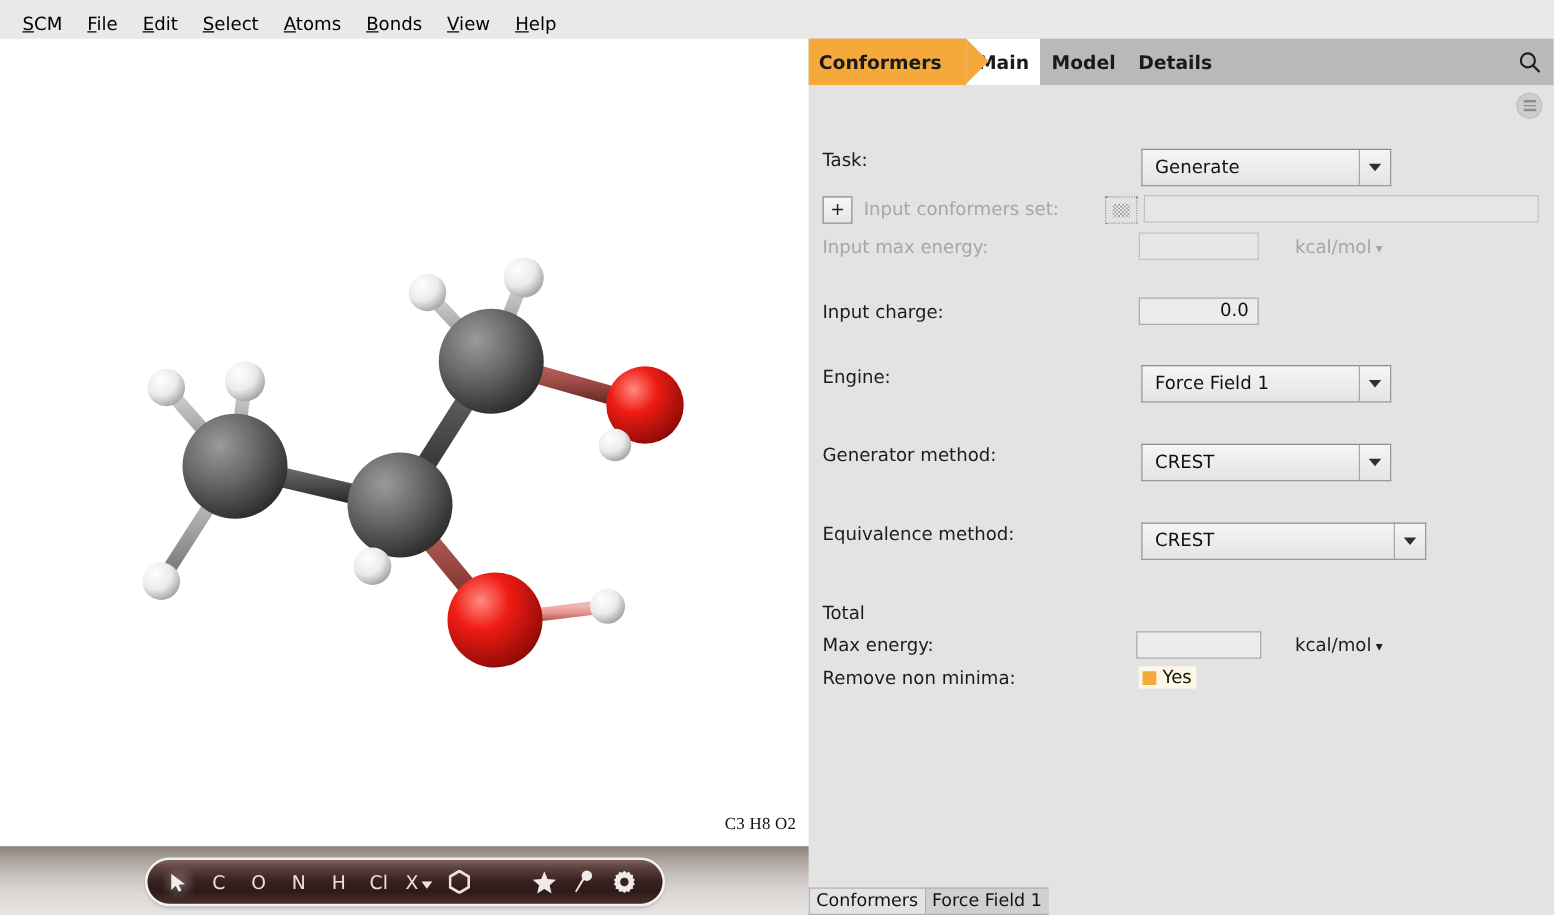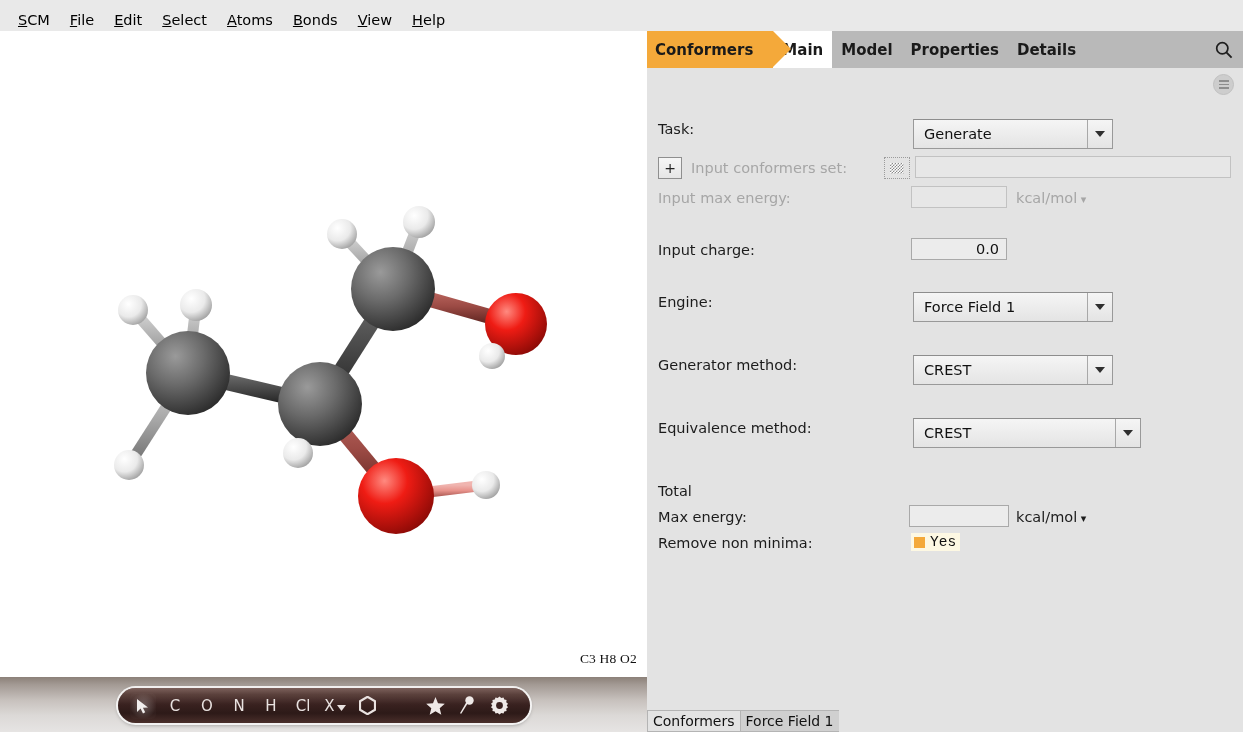--- a/index.html
+++ b/index.html
@@ -242,20 +242,21 @@
     background-size: 3px 3px;
     background-position: 0 0, 1.5px 1.5px;
     background-color: #ffffff;
   }
 
   .unit {
     position: absolute;
     font-size: 14.5px; color: #1c1c1c;
     white-space: nowrap;
     cursor: default;
+    margin-left: 20px;
   }
   .unit.dis { color: #a6a6a6; }
   .unit .caret { font-size: 11px; }
 
   .section-title {
     position: absolute; left: 658px;
     font-size: 14.5px; color: #1c1c1c;
   }
 
   .chk {
@@ -433,21 +434,20 @@
       </div>
     </div>
   </div>
 
   <div class="panel">
 
     <div class="tabbar">
       <div class="crumb">Conformers</div>
       <div class="tab active">Main</div>
       <div class="tab">Model</div>
-      <div class="tab">Properties</div>
       <div class="tab">Details</div>
       <div class="tabbar-fill"></div>
       <div class="search-btn">
         <svg width="18" height="18" viewBox="0 0 18 18">
             <circle cx="7.3" cy="7.3" r="5.6" fill="none" stroke="#1e1e1e" stroke-width="1.7"></circle>
             <line x1="11.4" y1="11.4" x2="16.6" y2="16.6" stroke="#1e1e1e" stroke-width="1.9"></line>
           </svg>
       </div>
     </div>
 
@@ -514,21 +514,21 @@
 
     <div class="section-title" style="top:483px">Total</div>
 
     <div class="lbl" style="top:509px">Max energy:</div>
     <div class="txtin" style="left:909px; top:505px; width:100px;"></div>
     <div class="unit" style="left:1016px; top:509px">
       <span>kcal/mol</span><span class="caret"> ▾</span>
     </div>
 
     <div class="lbl" style="top:535px">Remove non minima:</div>
-    <div class="chk" style="left:911px; top:533px;font-family:Liberation Mono, monospace;">
+    <div class="chk" style="left:911px; top:533px;">
       <span class="box"></span>
       <span class="cl">Yes</span>
     </div>
   </div>
 
   <div class="statusbar">
     <div class="status-cell first">Conformers</div>
     <div class="status-cell">Force Field 1</div>
     <div class="status-fill"></div>
   </div>

